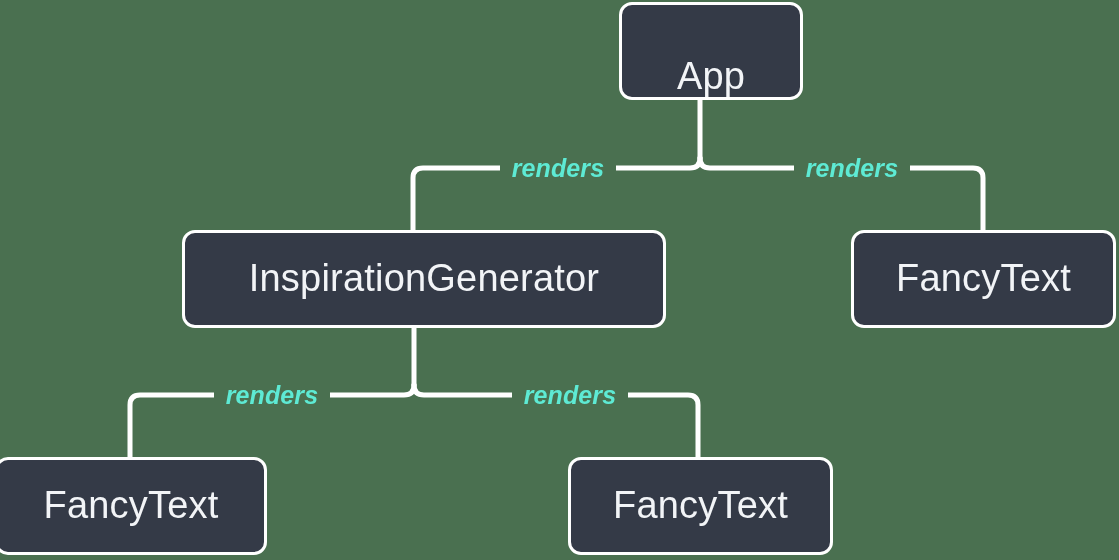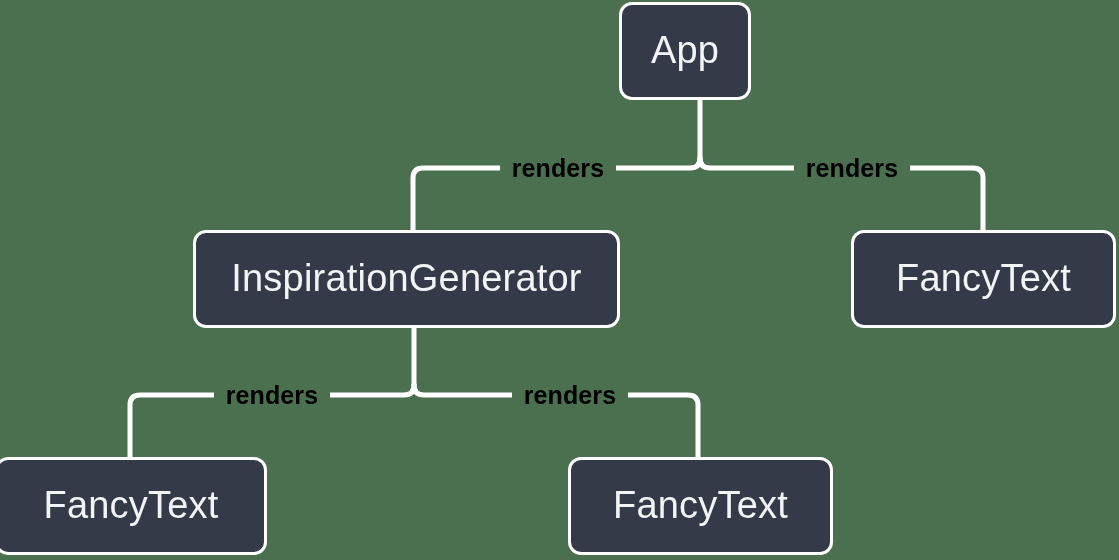--- a/index.html
+++ b/index.html
@@ -43,27 +43,28 @@
     white-space: nowrap;
     z-index: 2;
   }
   .node-label {
     display: block;
     line-height: 1;
     padding-bottom: 2px;
   }
   .edge-label {
     position: absolute;
-    color: #000000;
+    color: #5eead4;
     font-size: 25px;
     font-weight: 700;
     letter-spacing: 0.1px;
     white-space: nowrap;
     transform: translate(-50%, -50%);
     z-index: 3;
+    font-style: italic;
   }
 </style>
 </head>
 <body>
 
 <div id="diagram-root">
 
   <svg id="connector-layer" viewBox="0 0 1119 560" width="1119" height="560" aria-hidden="true">
     <g fill="none" stroke="#ffffff" stroke-width="5" stroke-linecap="round" stroke-linejoin="round">
 
@@ -72,25 +73,25 @@
       <path d="M 700 158 Q 700 168 690 168 L 423 168 Q 413 168 413 178 L 413 230"></path>
       <path d="M 700 158 Q 700 168 710 168 L 973 168 Q 983 168 983 178 L 983 230"></path>
 
       <path d="M 414 328 L 414 385"></path>
 
       <path d="M 414 385 Q 414 395 404 395 L 140 395 Q 130 395 130 405 L 130 457"></path>
       <path d="M 414 385 Q 414 395 424 395 L 688 395 Q 698 395 698 405 L 698 457"></path>
     </g>
   </svg>
 
-  <div class="node-box" style="left:619px; top:2px; width:132px; height:98px;">
+  <div class="node-box" style="left:619px; top:2px; width:184px; height:98px;align-items:flex-end;">
     <span class="node-label">App</span>
   </div>
 
-  <div class="node-box" style="left:193px; top:230px; width:427px; height:98px;">
+  <div class="node-box" style="left:182px; top:230px; width:484px; height:98px;">
     <span class="node-label">InspirationGenerator</span>
   </div>
 
   <div class="node-box" style="left:851px; top:230px; width:265px; height:98px;">
     <span class="node-label">FancyText</span>
   </div>
 
   <div class="node-box" style="left:-5px; top:457px; width:272px; height:98px;">
     <span class="node-label">FancyText</span>
   </div>

